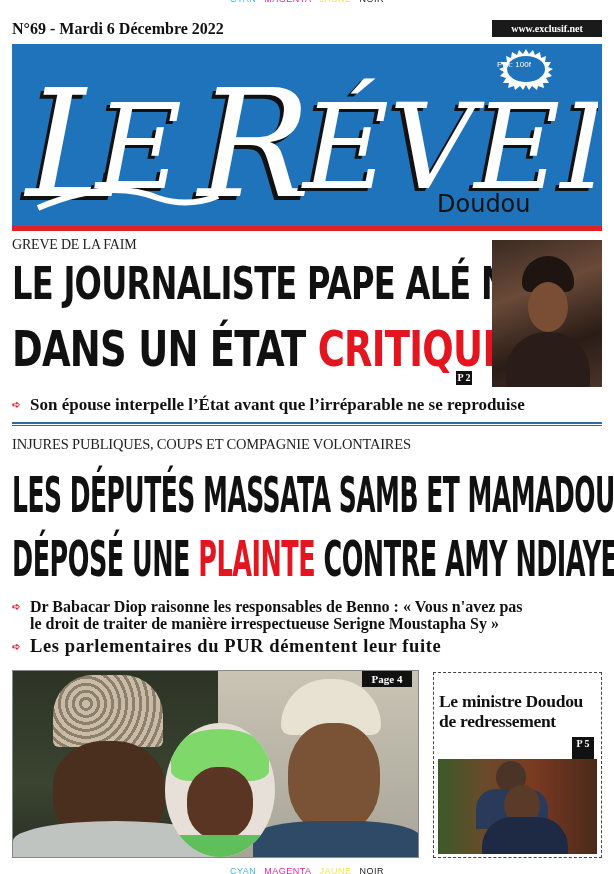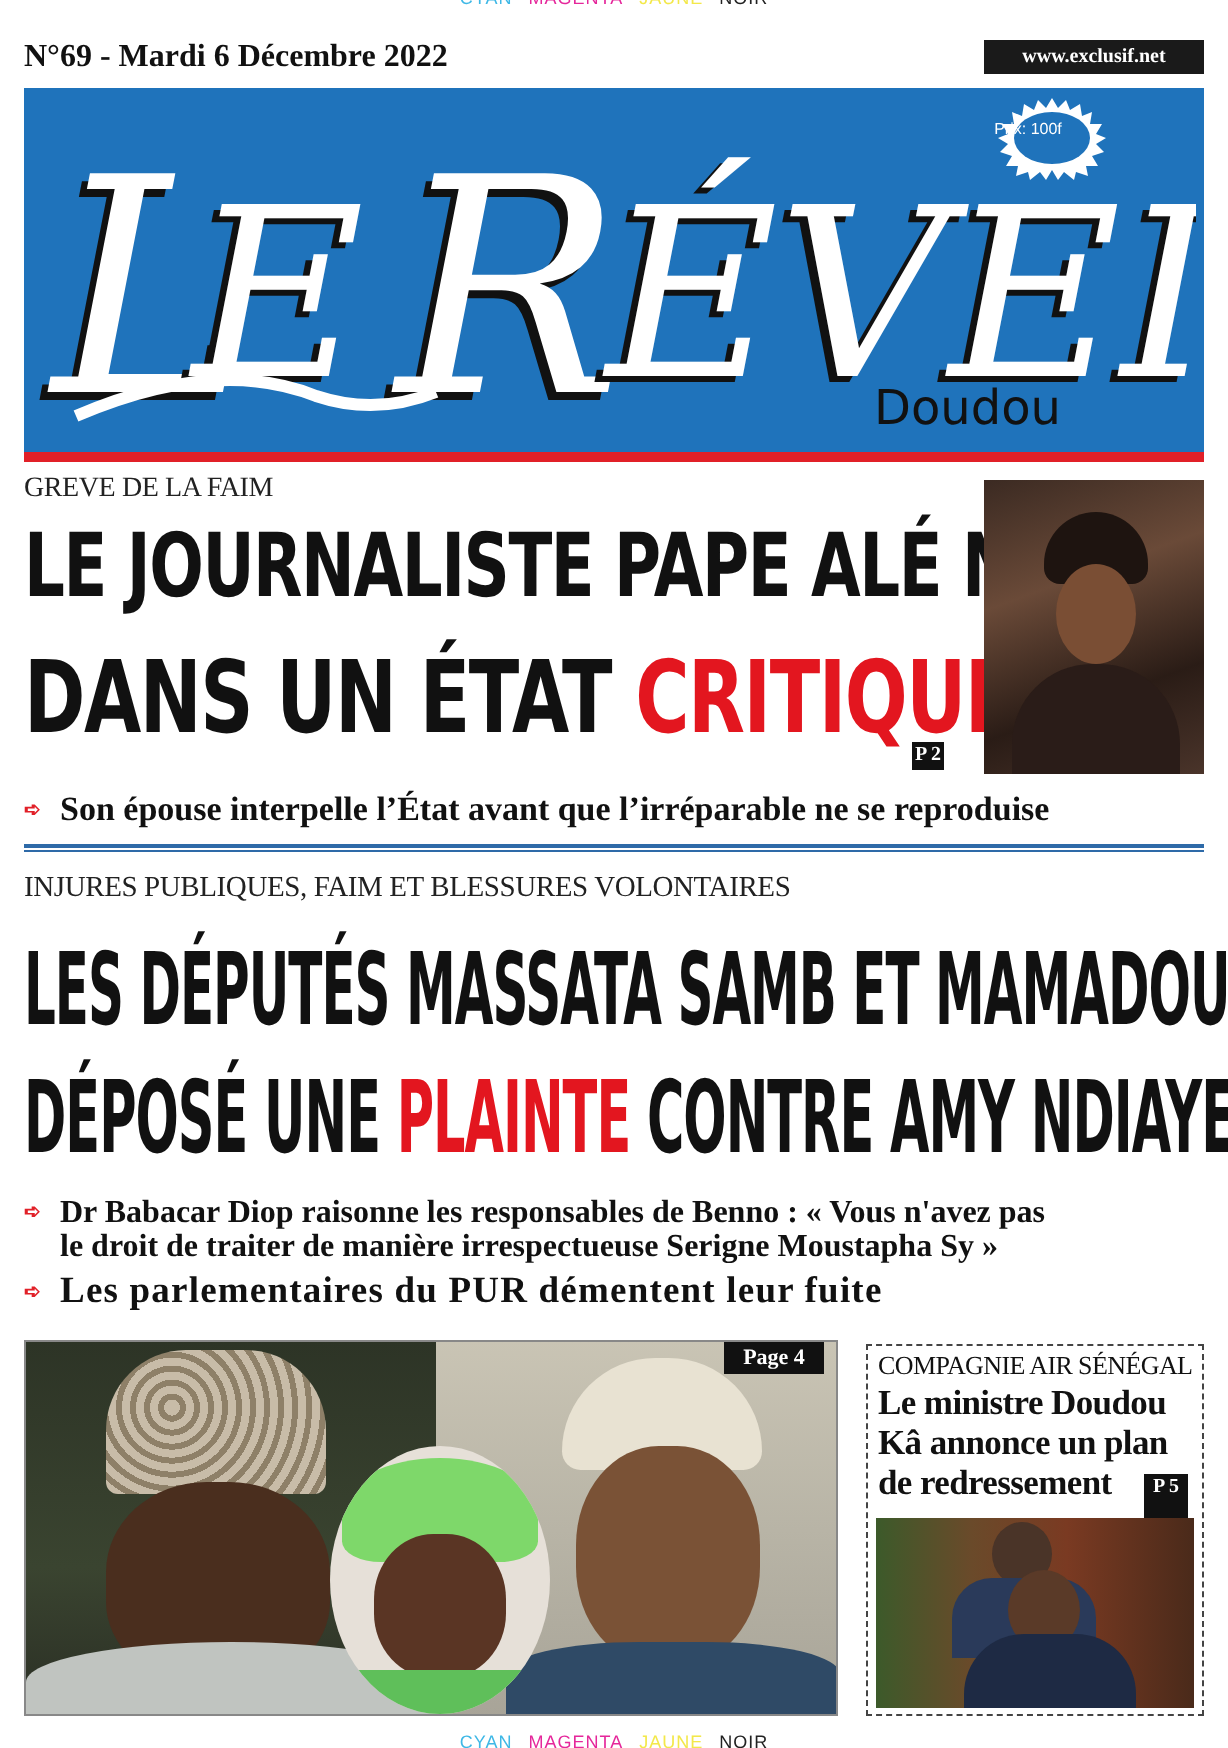--- a/index.html
+++ b/index.html
@@ -78,21 +78,21 @@
   <div style="position:absolute;left:30px;top:16px;width:52px;height:36px;border-radius:26px 26px 8px 8px;background:#1e1410;"></div>
   <div style="position:absolute;left:36px;top:42px;width:40px;height:50px;border-radius:50%;background:#7a4e34;"></div>
   <div style="position:absolute;left:14px;top:92px;width:84px;height:60px;border-radius:40px 40px 0 0;background:#2a1c18;"></div>
 </div>
 <div class="bullet" style="left:12px;top:395px;font-size:17px;">
   <span class="arrow">➪</span><span>Son épouse interpelle l’État avant que l’irréparable ne se reproduise</span>
 </div>
 
 <div class="divider"></div>
 
-<div class="kicker" style="left:12px;top:436px;font-size:14.5px;">INJURES PUBLIQUES, FAIM ET BLESSURES VOLONTAIRES</div>
+<div class="kicker" style="left:12px;top:436px;font-size:14.5px;">INJURES PUBLIQUES, COUPS ET COMPAGNIE VOLONTAIRES</div>
 <div class="headline" style="left:12px;top:466px;font-size:50px;transform:scaleX(0.5);">LES DÉPUTÉS MASSATA SAMB ET MAMADOU NIANG ONT</div>
 <div class="headline" style="left:12px;top:530px;font-size:50px;transform:scaleX(0.51);">
   <span>DÉPOSÉ UNE </span><span class="red">PLAINTE</span><span> CONTRE AMY NDIAYE GNIBY</span>
 </div>
 <div class="bullet" style="left:12px;top:598px;font-size:16px;line-height:17px;">
   <span class="arrow">➪</span><span>Dr Babacar Diop raisonne les responsables de Benno : « Vous n'avez pas</span>
 </div>
 <div class="bullet" style="left:30px;top:615px;font-size:16px;line-height:17px;">le droit de traiter de manière irrespectueuse Serigne Moustapha Sy »</div>
 <div class="bullet" style="left:12px;top:636px;font-size:18.5px;letter-spacing:0.6px;">
   <span class="arrow">➪</span><span>Les parlementaires du PUR démentent leur fuite</span>
@@ -109,24 +109,22 @@
   <div style="position:absolute;left:240px;top:150px;width:167px;height:40px;border-radius:40% 40% 0 0;background:#2f4a66;"></div>
   <div style="position:absolute;left:152px;top:52px;width:110px;height:134px;border-radius:50%;background:#e6e0d8;overflow:hidden;">
     <div style="position:absolute;left:6px;top:6px;width:98px;height:52px;border-radius:50% 50% 20% 20%;background:#7ed86a;"></div>
     <div style="position:absolute;left:22px;top:44px;width:66px;height:72px;border-radius:45%;background:#5a3524;"></div>
     <div style="position:absolute;left:0;top:112px;width:110px;height:30px;background:#5fbf5a;"></div>
   </div>
   <div class="page-tag" style="right:6px;top:0;width:50px;height:16px;font-size:11px;line-height:16px;font-family:'Liberation Serif',serif;">Page 4</div>
 </div>
 
 <div class="side-box">
-  <div style="position:absolute;left:5px;top:2px;font-size:13px;letter-spacing:-0.3px;white-space:nowrap;">COMPAGNIE AIR SÉNÉGAL</div>
   <div style="position:absolute;left:5px;top:18px;font-size:17.5px;font-weight:bold;line-height:20px;white-space:nowrap;letter-spacing:-0.3px;">
     <div>Le ministre Doudou</div>
-    <div>Kâ annonce un plan</div>
     <div>de redressement</div>
   </div>
   <div class="page-tag" style="left:138px;top:64px;width:22px;height:31px;">P 5</div>
   <div class="photo" style="left:4px;top:86px;width:159px;height:95px;background:linear-gradient(90deg,#3c5a2a 0%,#6a4a2a 30%,#7a3a22 60%,#4a2a1a 100%);">
     <div style="position:absolute;left:58px;top:2px;width:30px;height:32px;border-radius:50%;background:#4a3428;"></div>
     <div style="position:absolute;left:38px;top:30px;width:72px;height:40px;background:#2a3a5a;border-radius:20px 20px 0 0;"></div>
     <div style="position:absolute;left:66px;top:26px;width:36px;height:40px;border-radius:50%;background:#5a3a28;"></div>
     <div style="position:absolute;left:44px;top:58px;width:86px;height:40px;background:#1e2a44;border-radius:30px 30px 0 0;"></div>
   </div>
 </div>

